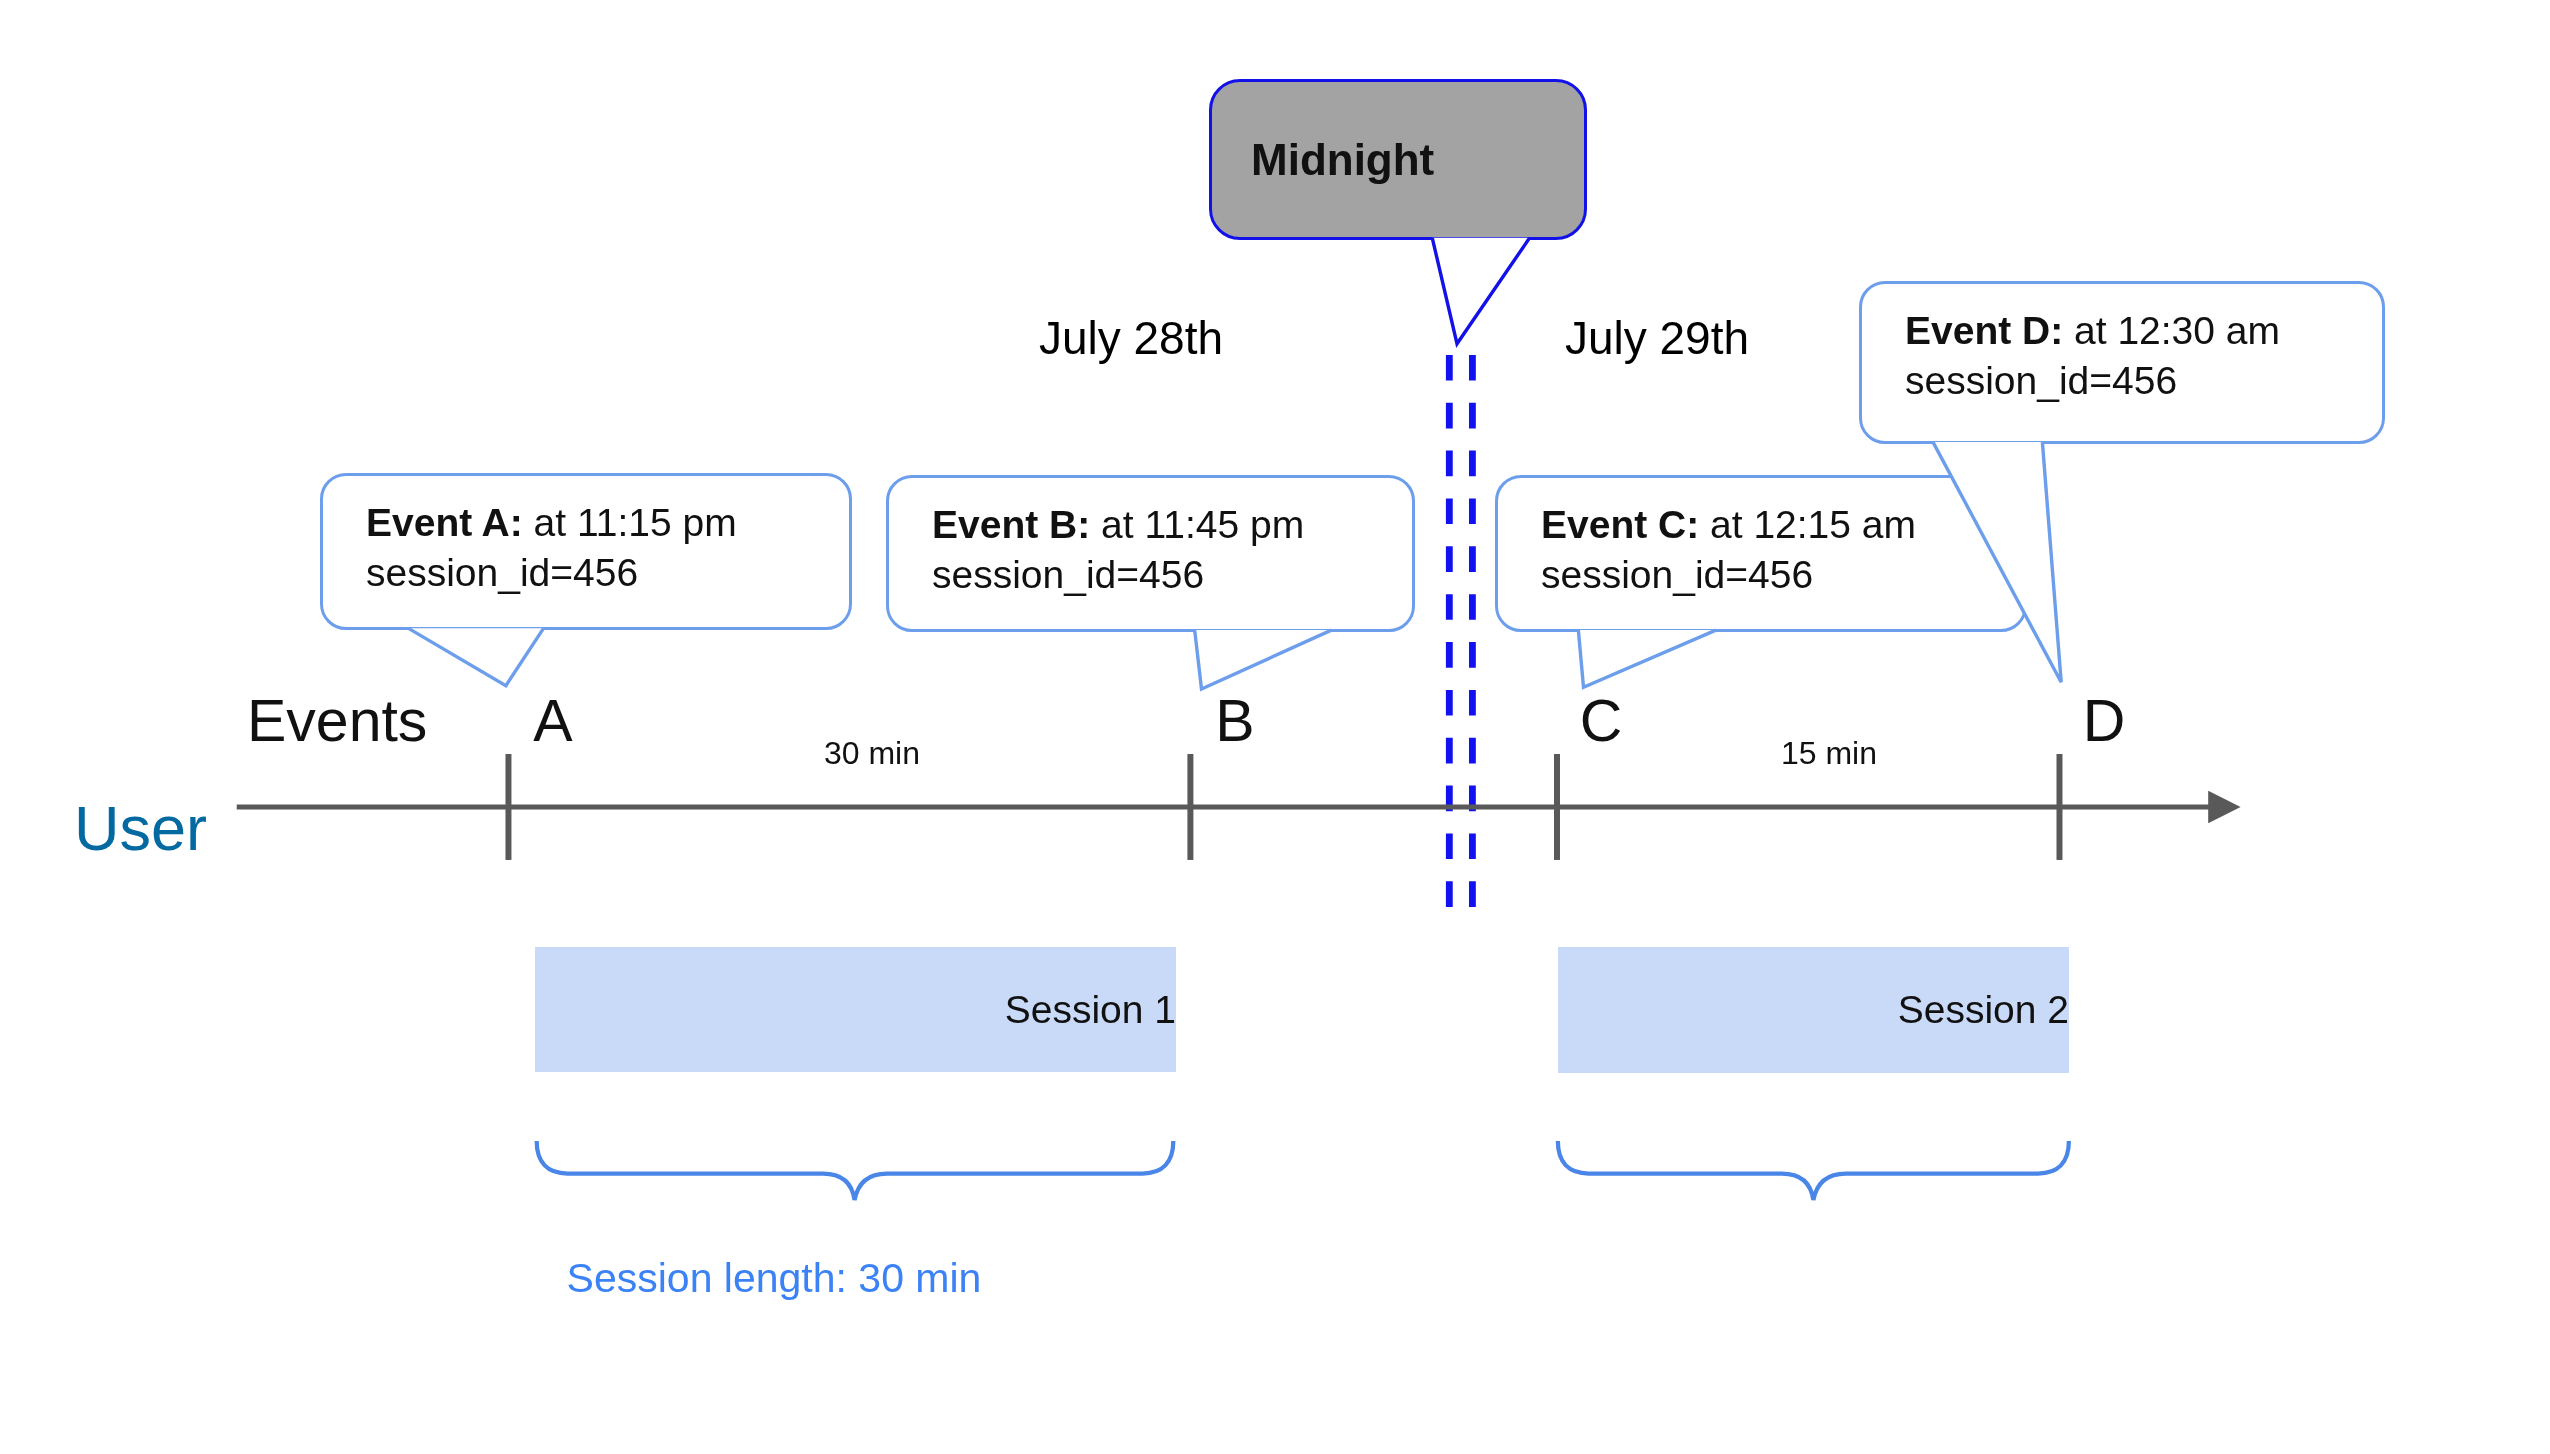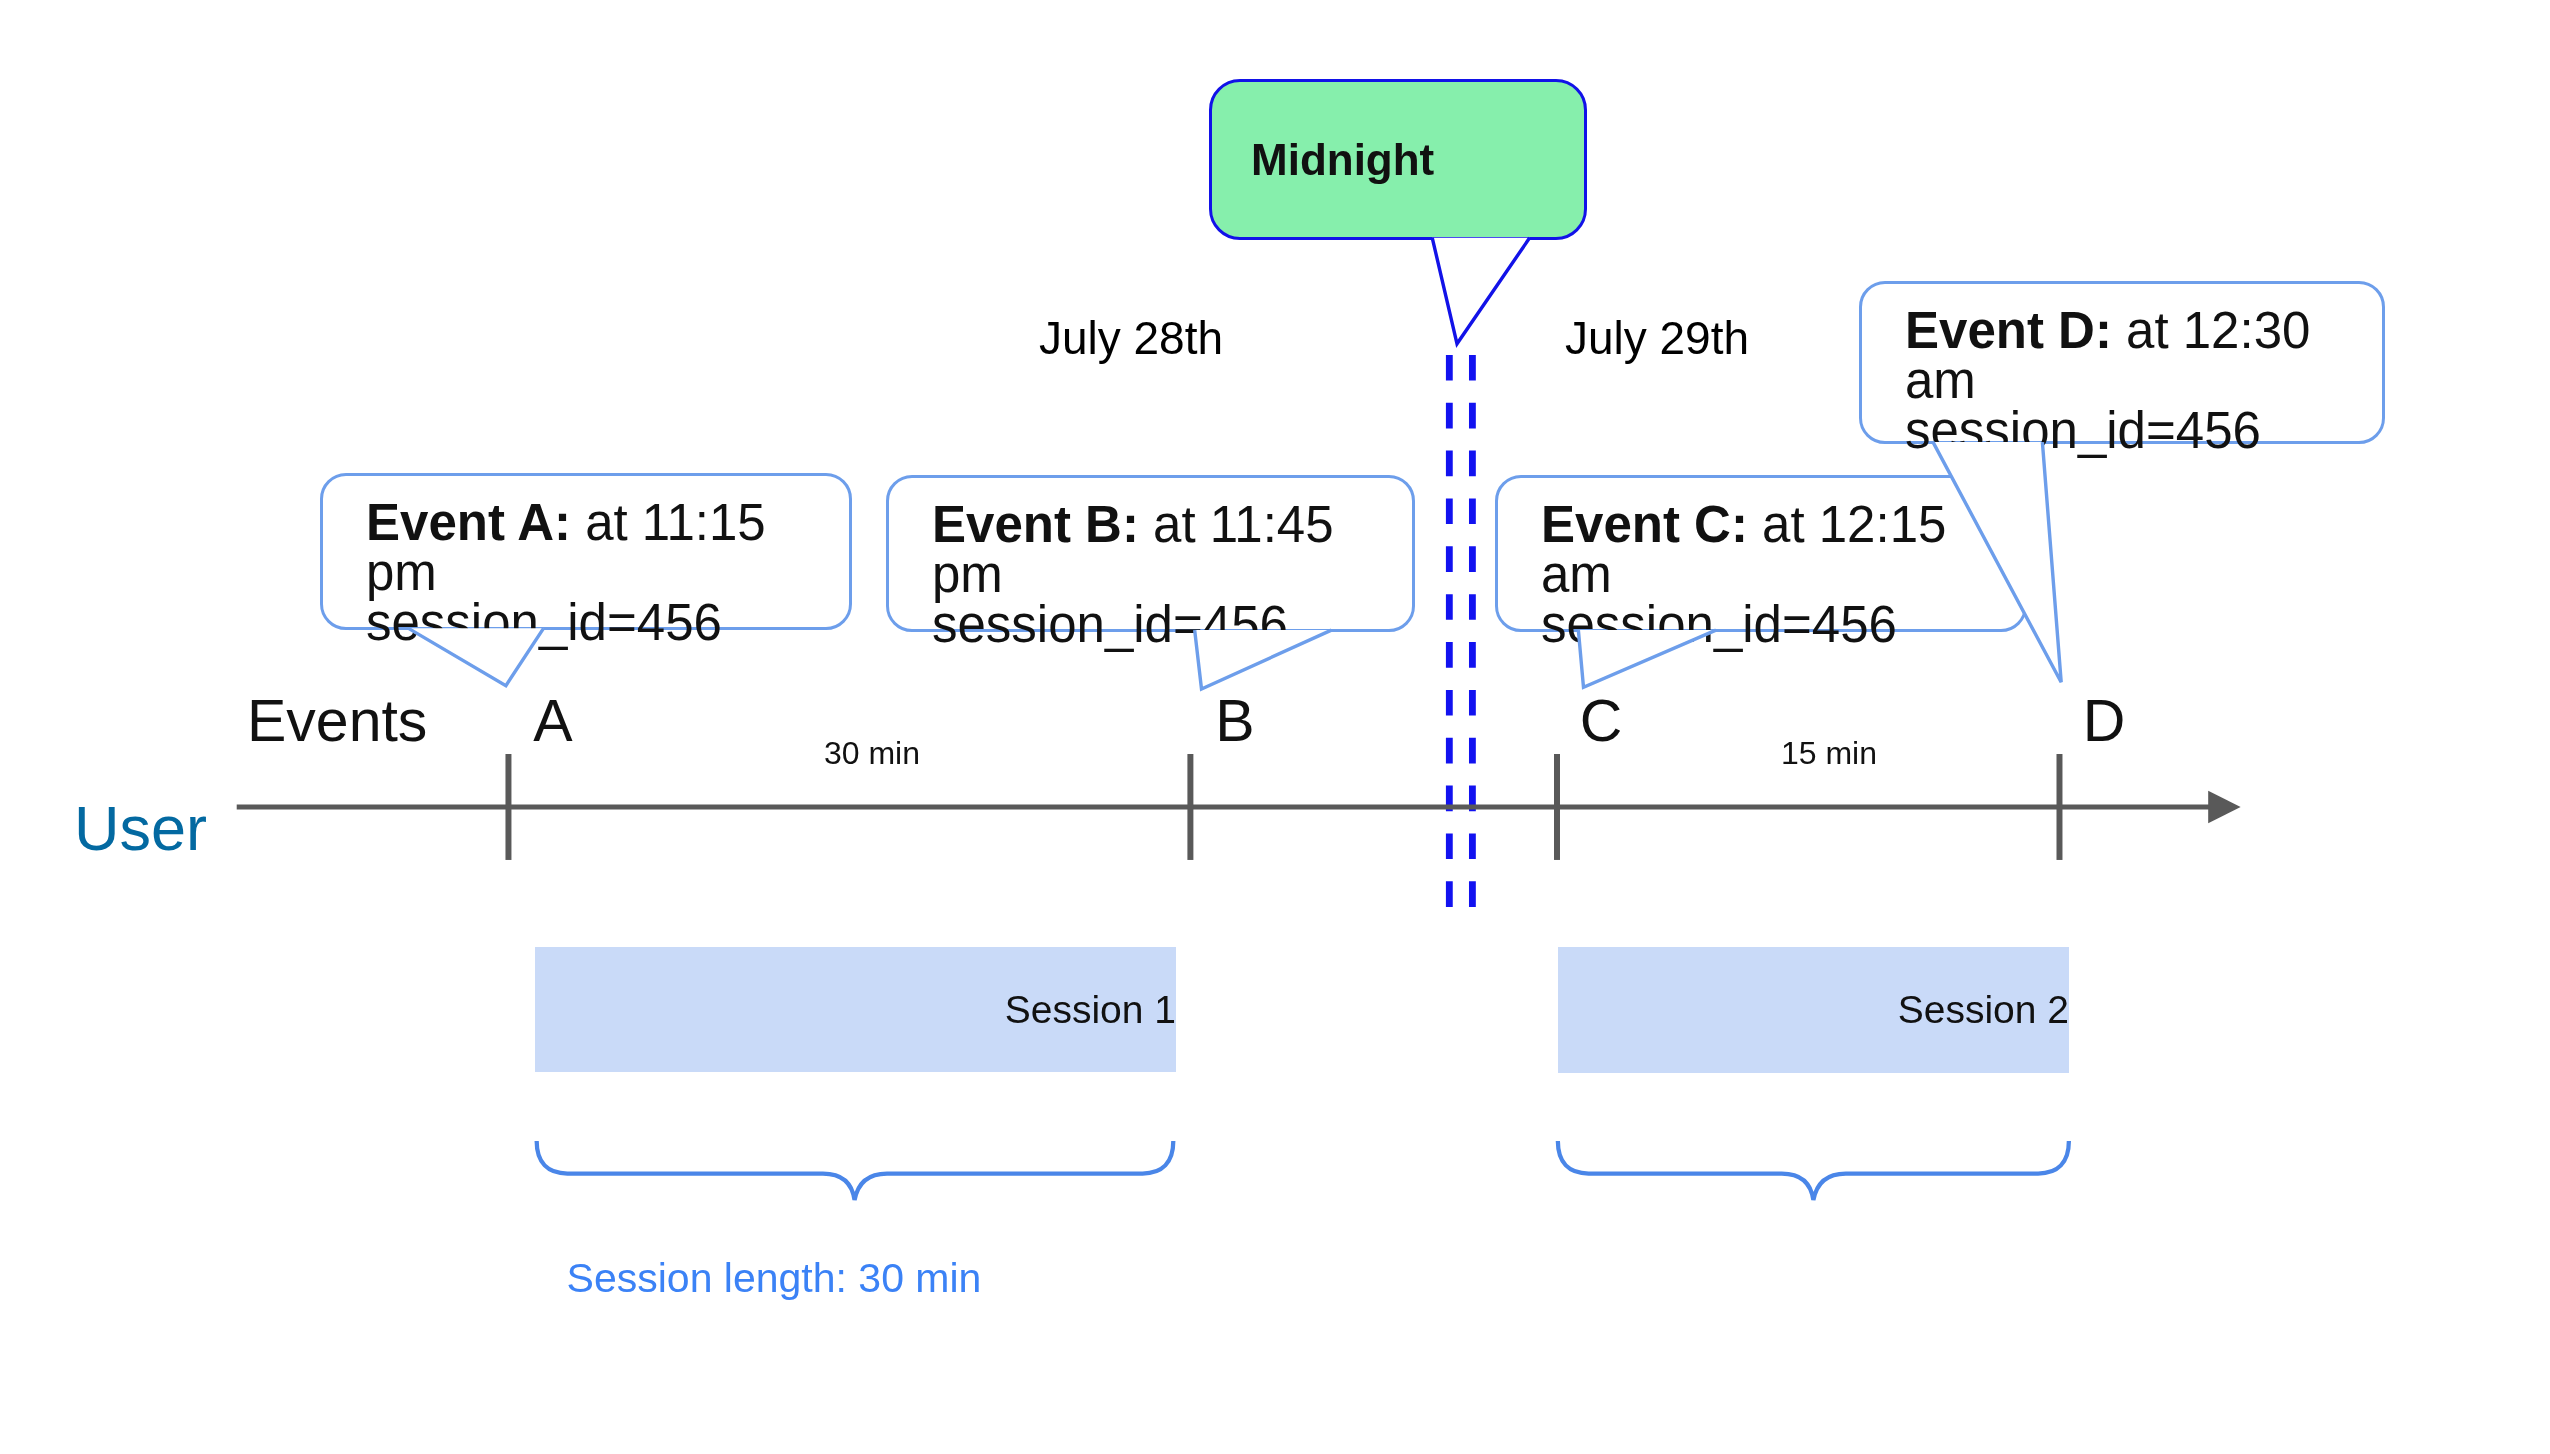--- a/index.html
+++ b/index.html
@@ -14,31 +14,31 @@
   .abs{position:absolute;}
   .ctr{transform:translateX(-50%);white-space:nowrap;}
   
   .axis-label{font-size:59px;line-height:1;color:#111111;margin-left:44px;}
   .user-label{font-size:63px;line-height:1;color:#0369a1;}
   .interval-label{font-size:32px;line-height:1;color:#111111;}
   .date-label{font-size:46px;line-height:1;color:#000000;}
   
   .midnight-box{
     left:1209px;top:79px;width:378px;height:161px;
-    border:3.4px solid #1212e8;border-radius:31px;background:#86efac;
+    border:3.4px solid #1212e8;border-radius:31px;background:#a3a3a3;
     display:flex;align-items:center;box-sizing:border-box;
     padding-left:39px;
   }
   .midnight-box .txt{font-size:44px;font-weight:bold;color:#111111;}
   
   .callout{
     border:3.4px solid #6d9eeb;border-radius:26px;background:#ffffff;
     box-sizing:border-box;
     padding:22px 17px 0 43px;
-    font-size:51px;line-height:50px;color:#111111;
+    font-size:39px;line-height:50px;color:#111111;
   }
   .callout b{font-weight:bold;}
   .callout-a{left:320px;top:473px;width:532px;height:157px;}
   .callout-b{left:886px;top:475px;width:529px;height:157px;}
   .callout-c{left:1495px;top:475px;width:532px;height:157px;}
   .callout-d{left:1859px;top:281px;width:526px;height:163px;}
   
   .session-box{
     background:#c9daf8;
     display:flex;align-items:center;justify-content:flex-end;

